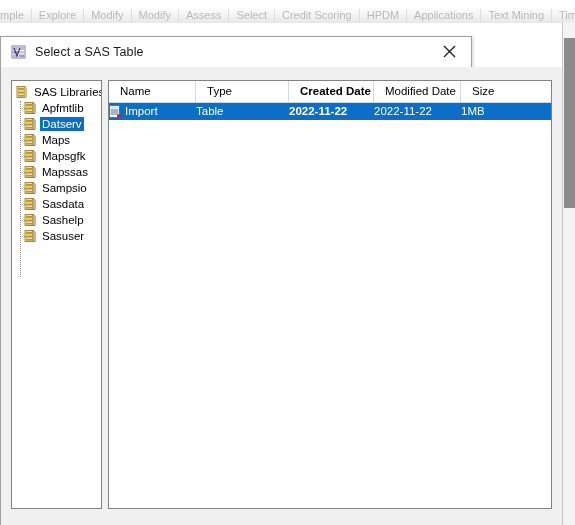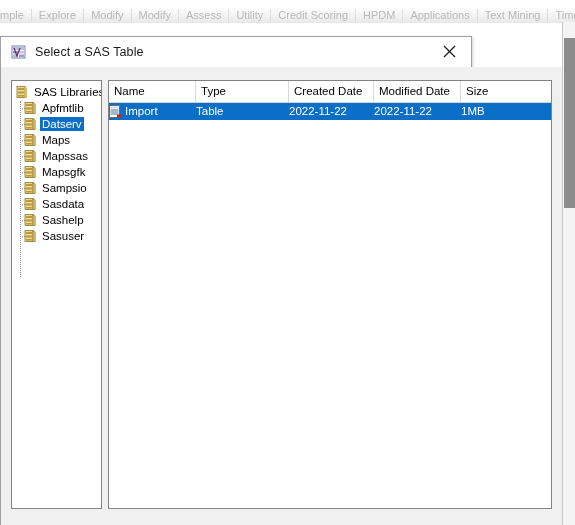--- a/index.html
+++ b/index.html
@@ -201,21 +201,21 @@
   .table-header {
     display: flex;
     height: 21px;
     background: #ffffff;
     border-bottom: 1px solid #d5d5d5;
   }
   .th {
     font-size: 11.5px;
     color: #000000;
     line-height: 21px;
-    padding-left: 5px;
+    padding-left: 11px;
     box-sizing: border-box;
     border-right: 1px solid #d9d9d9;
     white-space: nowrap;
     overflow: hidden;
     background: #ffffff;
   }
   .table-row {
     display: flex;
     height: 17px;
     background: #0b6fc8;
@@ -232,21 +232,21 @@
   }
   .row-icon {
     width: 13px; height: 13px;
     flex: 0 0 auto;
     margin-right: 3px;
     position: relative;
   }
 
   .col-name { width: 87px; }
   .col-type { width: 93px; }
-  .col-created { width: 85px; }
+  .col-created { width: 85px; font-weight: bold; }
   .col-modified { width: 87px; }
   .col-size { width: 90px; border-right: none; }
 
   
   .button-bar {
     position: absolute;
     left: 0;
     top: 472px;
     width: 561px;
     height: 45px;
@@ -257,21 +257,21 @@
 
 <div id="root">
 
   <div class="bg-window">
     <div class="bg-menubar" id="bg-menu">
         <div class="bg-menu-item first">mple</div>
         <div class="bg-menu-item">Explore</div>
         <div class="bg-menu-item">Modify</div>
         <div class="bg-menu-item">Modify</div>
         <div class="bg-menu-item">Assess</div>
-        <div class="bg-menu-item">Utility</div>
+        <div class="bg-menu-item">Select</div>
         <div class="bg-menu-item">Credit Scoring</div>
         <div class="bg-menu-item">HPDM</div>
         <div class="bg-menu-item">Applications</div>
         <div class="bg-menu-item">Text Mining</div>
         <div class="bg-menu-item">Time Series</div>
       </div>
     <div class="bg-body"></div>
     <div class="bg-right-strip">
       <div class="bg-right-scrollbar"></div>
     </div>
@@ -350,32 +350,32 @@
           </div>
           <div class="tree-row child">
             <span class="tree-dash"></span>
             <span class="lib-icon"><svg width="12" height="14" viewBox="0 0 12 14">
                 <rect x="1" y="1.5" width="8" height="11" fill="#f2d98b" stroke="#8a7330" stroke-width="0.8"></rect>
                 <rect x="2" y="3" width="6" height="2" fill="#b89a40"></rect>
                 <rect x="2" y="6.5" width="6" height="2" fill="#b89a40"></rect>
                 <rect x="2" y="10" width="6" height="1.6" fill="#b89a40"></rect>
                 <path d="M9 1.5 L11.2 3.2 L11.2 12.6 L9 12.5 Z" fill="#e2c878" stroke="#8a7330" stroke-width="0.7"></path>
               </svg></span>
+            <span class="tree-label">Mapsgfk</span>
+          </div>
+          <div class="tree-row child">
+            <span class="tree-dash"></span>
+            <span class="lib-icon"><svg width="12" height="14" viewBox="0 0 12 14">
+                <rect x="1" y="1.5" width="8" height="11" fill="#f2d98b" stroke="#8a7330" stroke-width="0.8"></rect>
+                <rect x="2" y="3" width="6" height="2" fill="#b89a40"></rect>
+                <rect x="2" y="6.5" width="6" height="2" fill="#b89a40"></rect>
+                <rect x="2" y="10" width="6" height="1.6" fill="#b89a40"></rect>
+                <path d="M9 1.5 L11.2 3.2 L11.2 12.6 L9 12.5 Z" fill="#e2c878" stroke="#8a7330" stroke-width="0.7"></path>
+              </svg></span>
             <span class="tree-label">Mapssas</span>
-          </div>
-          <div class="tree-row child">
-            <span class="tree-dash"></span>
-            <span class="lib-icon"><svg width="12" height="14" viewBox="0 0 12 14">
-                <rect x="1" y="1.5" width="8" height="11" fill="#f2d98b" stroke="#8a7330" stroke-width="0.8"></rect>
-                <rect x="2" y="3" width="6" height="2" fill="#b89a40"></rect>
-                <rect x="2" y="6.5" width="6" height="2" fill="#b89a40"></rect>
-                <rect x="2" y="10" width="6" height="1.6" fill="#b89a40"></rect>
-                <path d="M9 1.5 L11.2 3.2 L11.2 12.6 L9 12.5 Z" fill="#e2c878" stroke="#8a7330" stroke-width="0.7"></path>
-              </svg></span>
-            <span class="tree-label">Mapsgfk</span>
           </div>
           <div class="tree-row child">
             <span class="tree-dash"></span>
             <span class="lib-icon"><svg width="12" height="14" viewBox="0 0 12 14">
                 <rect x="1" y="1.5" width="8" height="11" fill="#f2d98b" stroke="#8a7330" stroke-width="0.8"></rect>
                 <rect x="2" y="3" width="6" height="2" fill="#b89a40"></rect>
                 <rect x="2" y="6.5" width="6" height="2" fill="#b89a40"></rect>
                 <rect x="2" y="10" width="6" height="1.6" fill="#b89a40"></rect>
                 <path d="M9 1.5 L11.2 3.2 L11.2 12.6 L9 12.5 Z" fill="#e2c878" stroke="#8a7330" stroke-width="0.7"></path>
               </svg></span>

